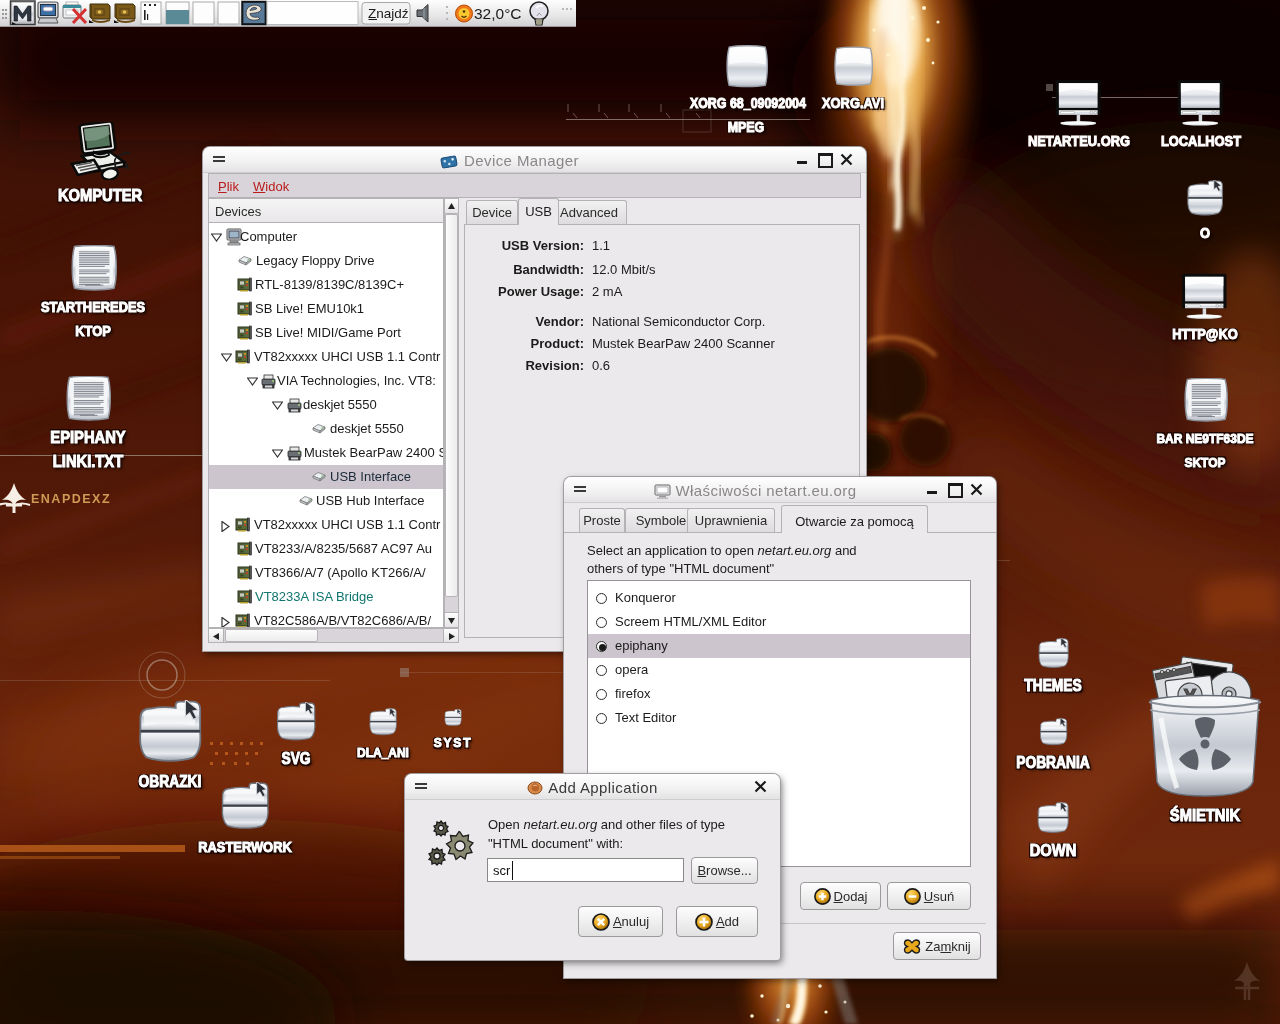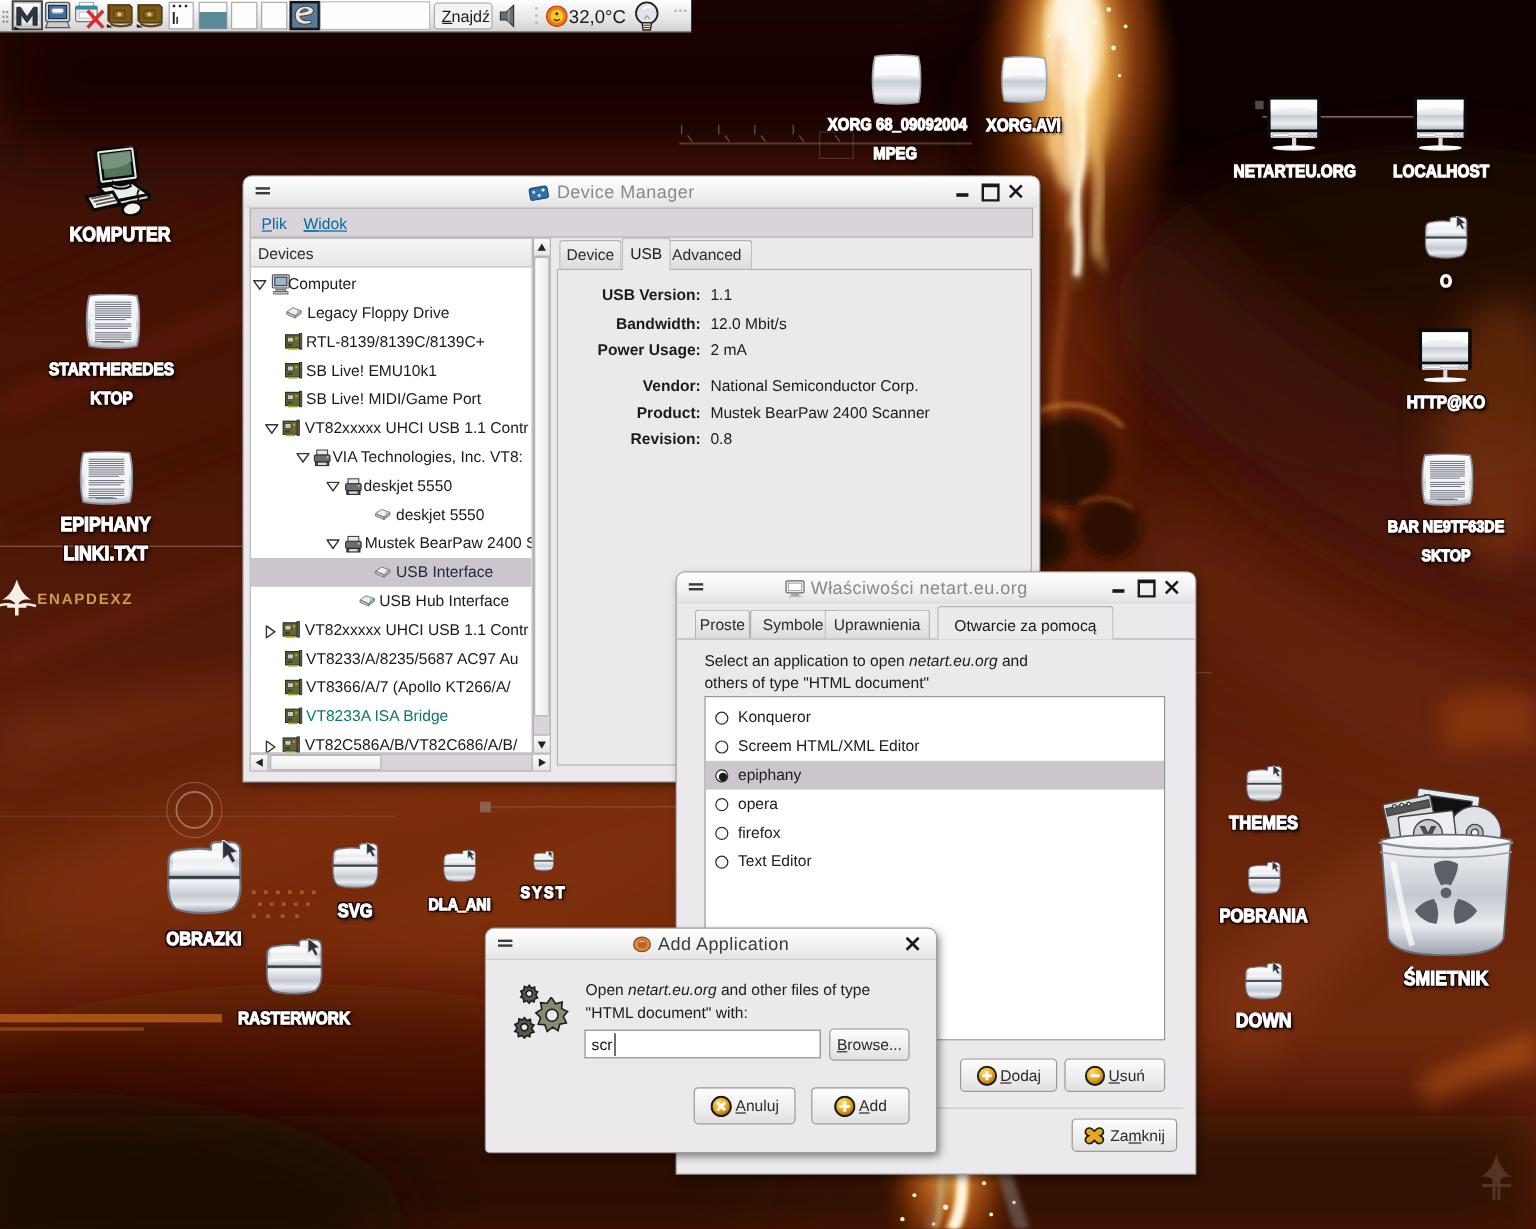--- a/index.html
+++ b/index.html
@@ -599,23 +599,23 @@
     <div class="wbtns">
         <div class="wmin"></div>
         <div class="wmax"></div>
         <div class="wclose">
       <svg width="13" height="13">
             <path d="M1.5 1.5 L11.5 11.5 M11.5 1.5 L1.5 11.5" stroke="#1a1a1a" stroke-width="2.2"></path>
           </svg>
         </div>
       </div>
   </div>
-  <div id="dm-menubar" style="position:absolute;left:5px;top:26px;width:653px;height:25px;background:#d9d4d9;border:1px solid #b5b2b5;font-size:13px;color:#0369a1;">
+  <div id="dm-menubar" style="position:absolute;left:5px;top:26px;width:653px;height:25px;background:#d9d4d9;border:1px solid #b5b2b5;font-size:13px;color:#b91c1c;">
     <span style="position:absolute;left:9px;top:5px;"><u>P</u>lik</span>
-    <span style="position:absolute;left:44px;top:5px;text-decoration:underline;"><u>W</u>idok</span>
+    <span style="position:absolute;left:44px;top:5px;"><u>W</u>idok</span>
     <span style="position:absolute;left:98px;top:5px;margin-top:20px;">Pomo<u>c</u></span>
   </div>
 
   <div style="position:absolute;left:5px;top:51px;width:251px;height:592px;">
 
     <div style="position:absolute;left:0;top:0;width:236px;height:25px;background:linear-gradient(#f6f5f6,#e9e7e9);border:1px solid #b5b2b5;font-size:13px;color:#2a2a2a;">
         <span style="position:absolute;left:6px;top:5px;">Devices</span>
       </div>
 
     <div id="dmtree" style="position:absolute;left:0;top:25px;width:236px;height:405px;background:#ffffff;border:1px solid #b5b2b5;border-top:none;overflow:hidden;font-size:13px;color:#1b1b1b;">
@@ -775,21 +775,21 @@
         <div style="position:absolute;left:128px;top:13px;">1.1</div>
       <div style="position:absolute;left:0;top:37px;width:120px;text-align:right;font-weight:bold;">Bandwidth:</div>
         <div style="position:absolute;left:128px;top:37px;text-align:center;">12.0 Mbit/s</div>
       <div style="position:absolute;left:0;top:59px;width:120px;text-align:right;font-weight:bold;">Power Usage:</div>
         <div style="position:absolute;left:128px;top:59px;">2 mA</div>
       <div style="position:absolute;left:0;top:89px;width:120px;text-align:right;font-weight:bold;">Vendor:</div>
         <div style="position:absolute;left:128px;top:89px;">National Semiconductor Corp.</div>
       <div style="position:absolute;left:0;top:111px;width:120px;text-align:right;font-weight:bold;">Product:</div>
         <div style="position:absolute;left:128px;top:111px;">Mustek BearPaw 2400 Scanner</div>
       <div style="position:absolute;left:0;top:133px;width:120px;text-align:right;font-weight:bold;">Revision:</div>
-        <div style="position:absolute;left:128px;top:133px;">0.8</div>
+        <div style="position:absolute;left:128px;top:133px;">0.6</div>
     </div>
   </div>
 </div>
 
 <div class="win" id="props" style="left:564px;top:477px;width:432px;height:501px;">
   <div class="tbar">
       <div class="wmenu"></div>
     <div class="ttl" style="padding-right:50px;"><svg width="17" height="15" style="vertical-align:-3px;margin-right:5px;">
           <rect x="1" y="1" width="15" height="10" rx="1" fill="#e8eaee" stroke="#666"></rect>
           <rect x="3" y="3" width="11" height="6" fill="#fff" stroke="#999" stroke-width="0.7"></rect>

